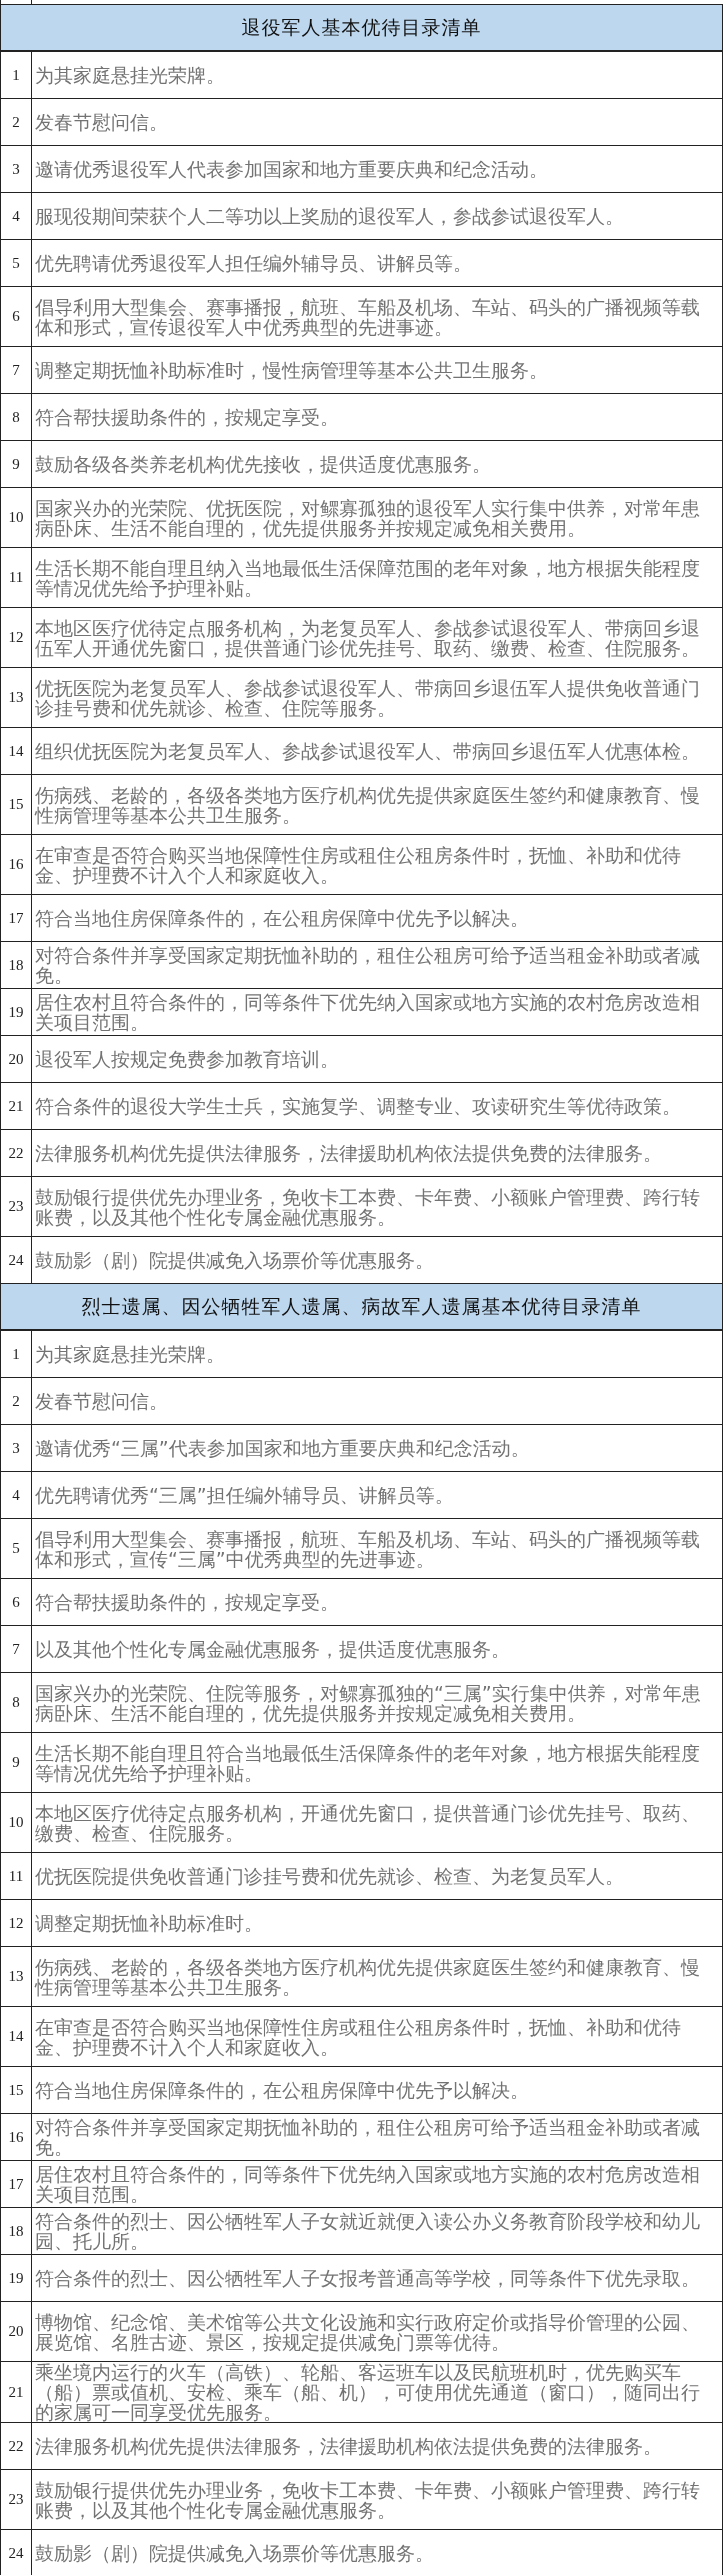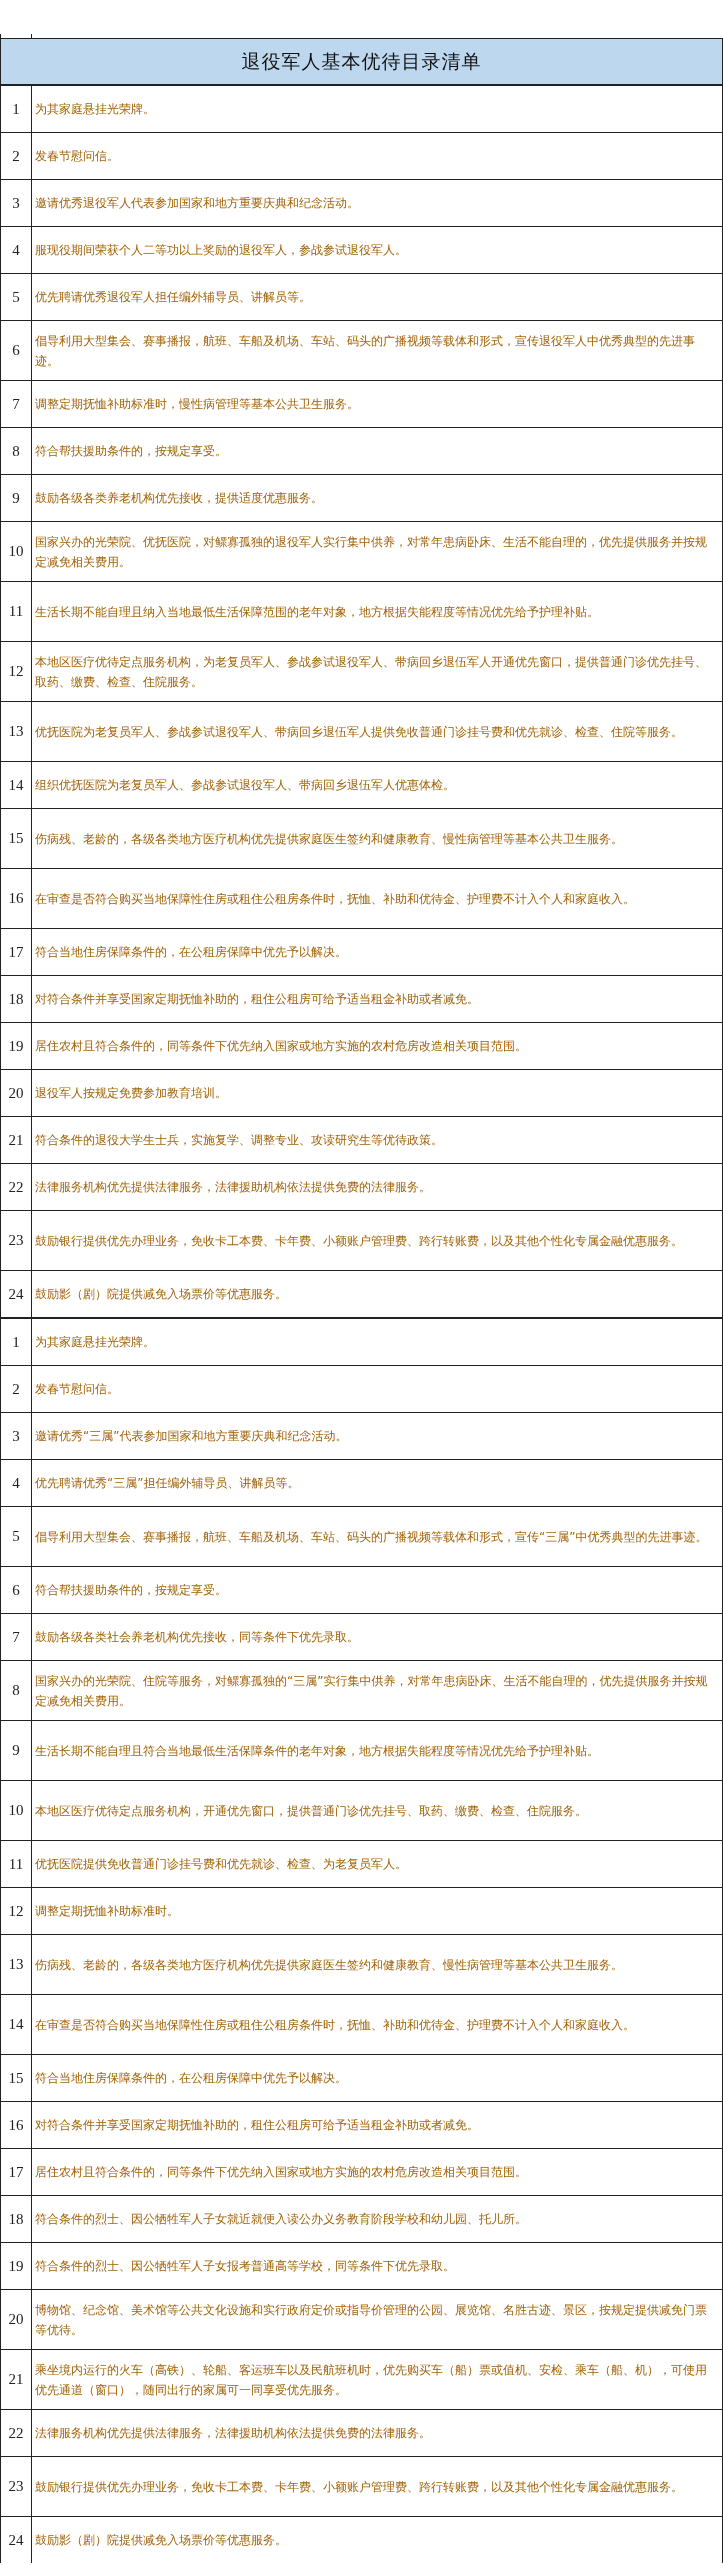--- a/index.html
+++ b/index.html
@@ -1,24 +1,24 @@
 <!DOCTYPE html>
 <html><head>
 <meta charset="utf-8">
 <style>
   html, body { margin:0; padding:0; background:#ffffff; }
   body { width:723px; height:2575px; overflow:hidden; font-family:"DejaVu Sans", "Liberation Sans", sans-serif; color:#1a1a1a; }
-  .page { position:relative; width:723px;margin-top:34px; }
+  .page { position:relative; width:723px; }
   .top-sliver { height:4px; border-left:1px solid #222; margin-left:30px; border-bottom:1px solid #222; margin-left:0; position:relative; }
   .top-sliver::before { content:""; position:absolute; left:30px; top:0; bottom:0; border-left:1px solid #222; }
   .section-header { height:46px; background:#bdd7ee; border:1px solid #222; border-top:none; box-sizing:border-box; display:flex; align-items:center; justify-content:center; font-size:19px; color:#111; letter-spacing:1px; }
   table { border-collapse:collapse; width:723px; table-layout:fixed; }
   td { border:1px solid #222; padding:0; vertical-align:middle; }
   td.num { width:30px; text-align:center; font-family:"Liberation Serif", serif; font-size:15px; color:#222; }
-  td.txt { padding:0 8px 0 3px; font-size:12px; line-height:20px; color:#a16207; }
+  td.txt { padding:0 8px 0 3px; font-size:19px; line-height:20px; color:#737373; }
   tr.s td { height:46px; }
   tr.d td { height:59px; }
   .last tr:last-child td { border-bottom:none; }
 </style>
 </head>
 <body>
 
 <div class="page">
   <div class="top-sliver"></div>
 
@@ -117,20 +117,21 @@
           <td class="num">23</td>
           <td class="txt">鼓励银行提供优先办理业务，免收卡工本费、卡年费、小额账户管理费、跨行转账费，以及其他个性化专属金融优惠服务。</td>
         </tr>
         <tr class="s">
           <td class="num">24</td>
           <td class="txt">鼓励影（剧）院提供减免入场票价等优惠服务。</td>
         </tr>
       </tbody>
   </table>
 
+  <div class="section-header">烈士遗属、因公牺牲军人遗属、病故军人遗属基本优待目录清单</div>
   <table class="last">
     <tbody id="tbody-1">
         <tr class="s">
           <td class="num">1</td>
           <td class="txt">为其家庭悬挂光荣牌。</td>
         </tr>
         <tr class="s">
           <td class="num">2</td>
           <td class="txt">发春节慰问信。</td>
         </tr>
@@ -145,21 +146,21 @@
         <tr class="d">
           <td class="num">5</td>
           <td class="txt">倡导利用大型集会、赛事播报，航班、车船及机场、车站、码头的广播视频等载体和形式，宣传“三属”中优秀典型的先进事迹。</td>
         </tr>
         <tr class="s">
           <td class="num">6</td>
           <td class="txt">符合帮扶援助条件的，按规定享受。</td>
         </tr>
         <tr class="s">
           <td class="num">7</td>
-          <td class="txt">鼓励各级各类社会养老机构优先接收，同等条件下优先录取。</td>
+          <td class="txt">以及其他个性化专属金融优惠服务，提供适度优惠服务。</td>
         </tr>
         <tr class="d">
           <td class="num">8</td>
           <td class="txt">国家兴办的光荣院、住院等服务，对鳏寡孤独的“三属”实行集中供养，对常年患病卧床、生活不能自理的，优先提供服务并按规定减免相关费用。</td>
         </tr>
         <tr class="d">
           <td class="num">9</td>
           <td class="txt">生活长期不能自理且符合当地最低生活保障条件的老年对象，地方根据失能程度等情况优先给予护理补贴。</td>
         </tr>
         <tr class="d">

